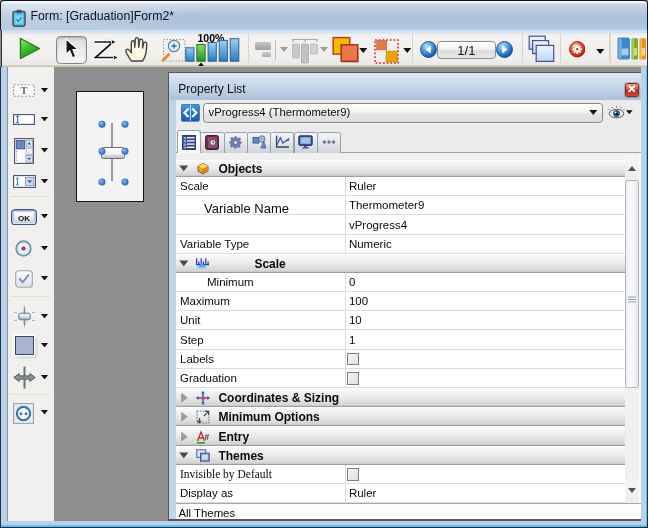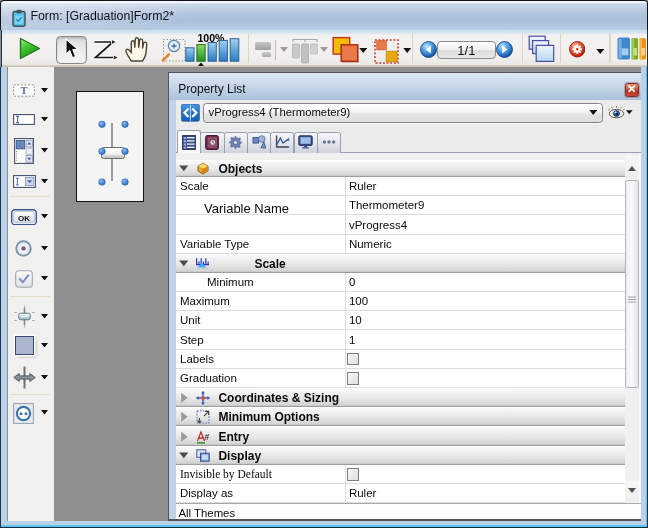--- a/index.html
+++ b/index.html
@@ -516,21 +516,21 @@
 <div class="a" style="left:218.4px;top:410.3px;font-size:12px;font-weight:bold;color:#0a0a0a;">Minimum Options</div>
 <div class="a" style="left:175.6px;top:426.4px;width:449px;height:19.2px;background:linear-gradient(180deg,#fbfbfb 0%,#e8e8e8 55%,#d5d5d5 92%,#c4c4c4 100%);border-bottom:1px solid #9e9e9e;box-sizing:border-box;box-shadow:inset 0 1px 0 #fff;"></div>
 <svg class="a" style="left:181px;top:431.6px;" width="6.5" height="9.5" viewBox="0 0 6 9">
     <path d="M0.4 0.2 V8.8 L5.8 4.5 Z" fill="#9a9a9a" stroke="#8a8a8a" stroke-width="0.5"></path>
   </svg>
 <div class="a" style="left:218.4px;top:429.5px;font-size:12px;font-weight:bold;color:#0a0a0a;">Entry</div>
 <div class="a" style="left:175.6px;top:445.6px;width:449px;height:19.2px;background:linear-gradient(180deg,#fbfbfb 0%,#e8e8e8 55%,#d5d5d5 92%,#c4c4c4 100%);border-bottom:1px solid #9e9e9e;box-sizing:border-box;box-shadow:inset 0 1px 0 #fff;"></div>
 <svg class="a" style="left:179px;top:452.0px;" width="9.5" height="6.5" viewBox="0 0 9 6">
     <path d="M0.2 0.4 H8.8 L4.5 5.8 Z" fill="#4a4a4a"></path>
   </svg>
-<div class="a" style="left:218.4px;top:448.8px;font-size:12px;font-weight:bold;color:#0a0a0a;">Display</div>
+<div class="a" style="left:218.4px;top:448.8px;font-size:12px;font-weight:bold;color:#0a0a0a;">Themes</div>
 <div class="a" style="left:175.6px;top:464.8px;width:449px;height:19.2px;background:#fff;border-bottom:1px solid #dcdcdc;box-sizing:border-box;"></div>
 <div class="a" style="left:344.6px;top:464.8px;width:1px;height:19.2px;background:#dcdcdc;"></div>
 <div class="a" style="left:180px;top:467.9px;font-size:11.5px;color:#0a0a0a;font-family:Liberation Serif, serif;">Invisible by Default</div>
 <div class="a" style="left:347px;top:468.2px;width:12.4px;height:12.4px;box-sizing:border-box;border:1.4px solid #7e7e7e;background:linear-gradient(135deg,#f4f6f8 0%,#e8eaee 50%,#dde0e6 100%);"></div>
 <div class="a" style="left:175.6px;top:484.0px;width:449px;height:19.2px;background:#fff;border-bottom:1px solid #dcdcdc;box-sizing:border-box;"></div>
 <div class="a" style="left:344.6px;top:484.0px;width:1px;height:19.2px;background:#dcdcdc;"></div>
 <div class="a" style="left:180px;top:487.1px;font-size:11.5px;color:#0a0a0a;">Display as</div>
 <div class="a" style="left:348.9px;top:487.1px;font-size:11.5px;color:#0a0a0a;">Ruler</div>
 <svg class="a" style="left:195.5px;top:162.0px;" width="14" height="13" viewBox="0 0 14 13">
     <path d="M2 4.2 L7 1.2 L12 4.2 L12 9 L7 12 L2 9 Z" fill="#f0a828" stroke="#7a4a08" stroke-width="0.9"></path>

